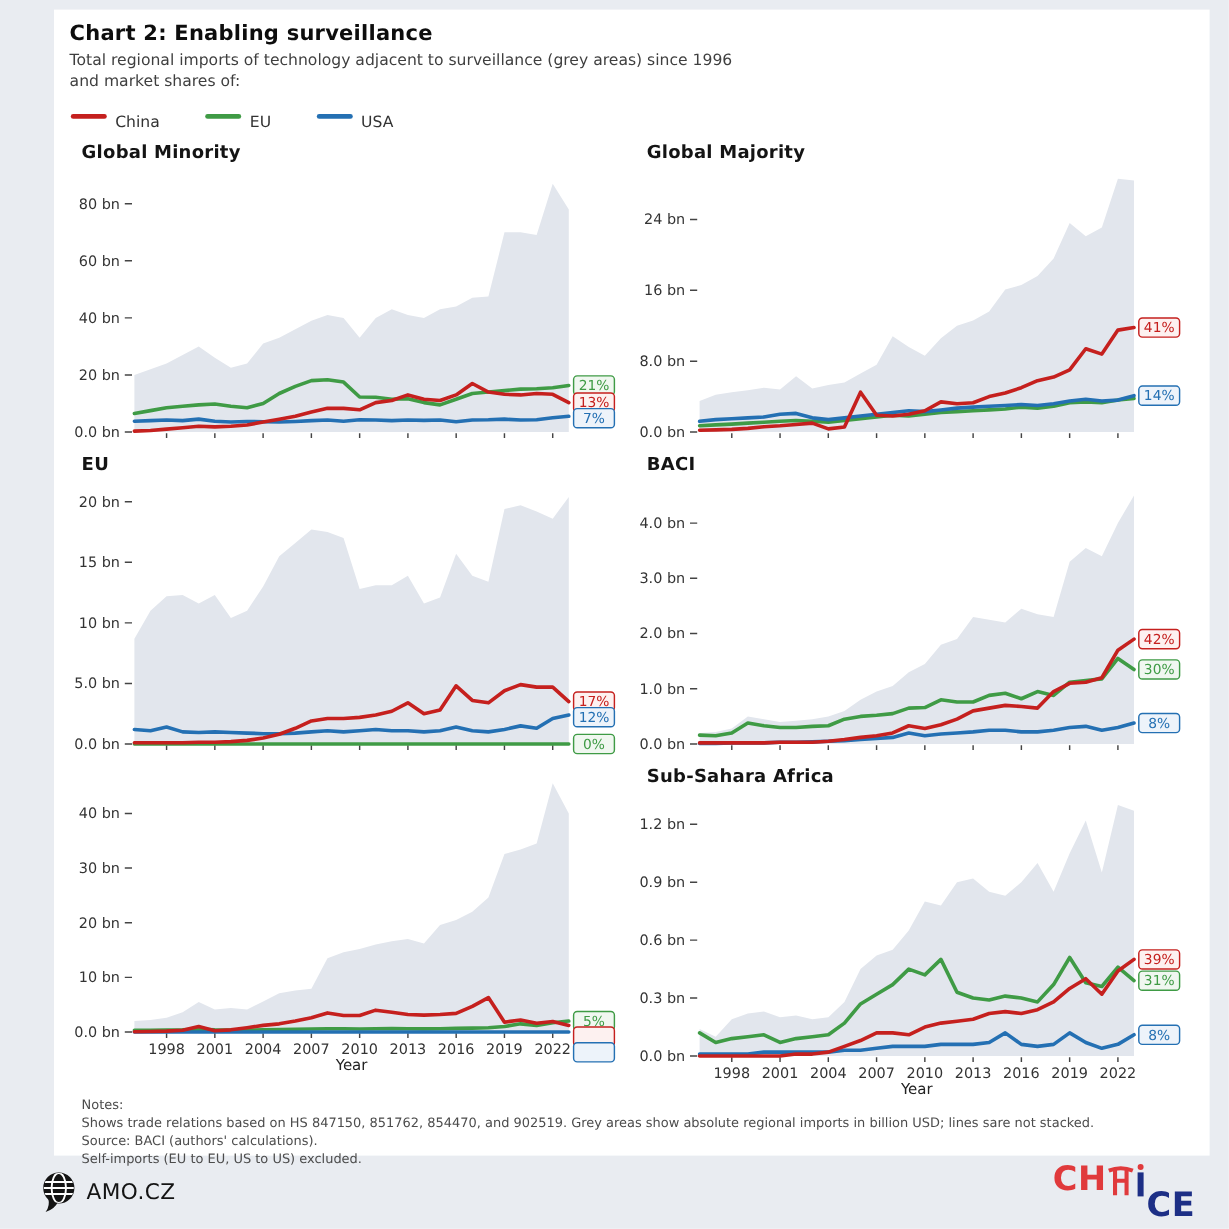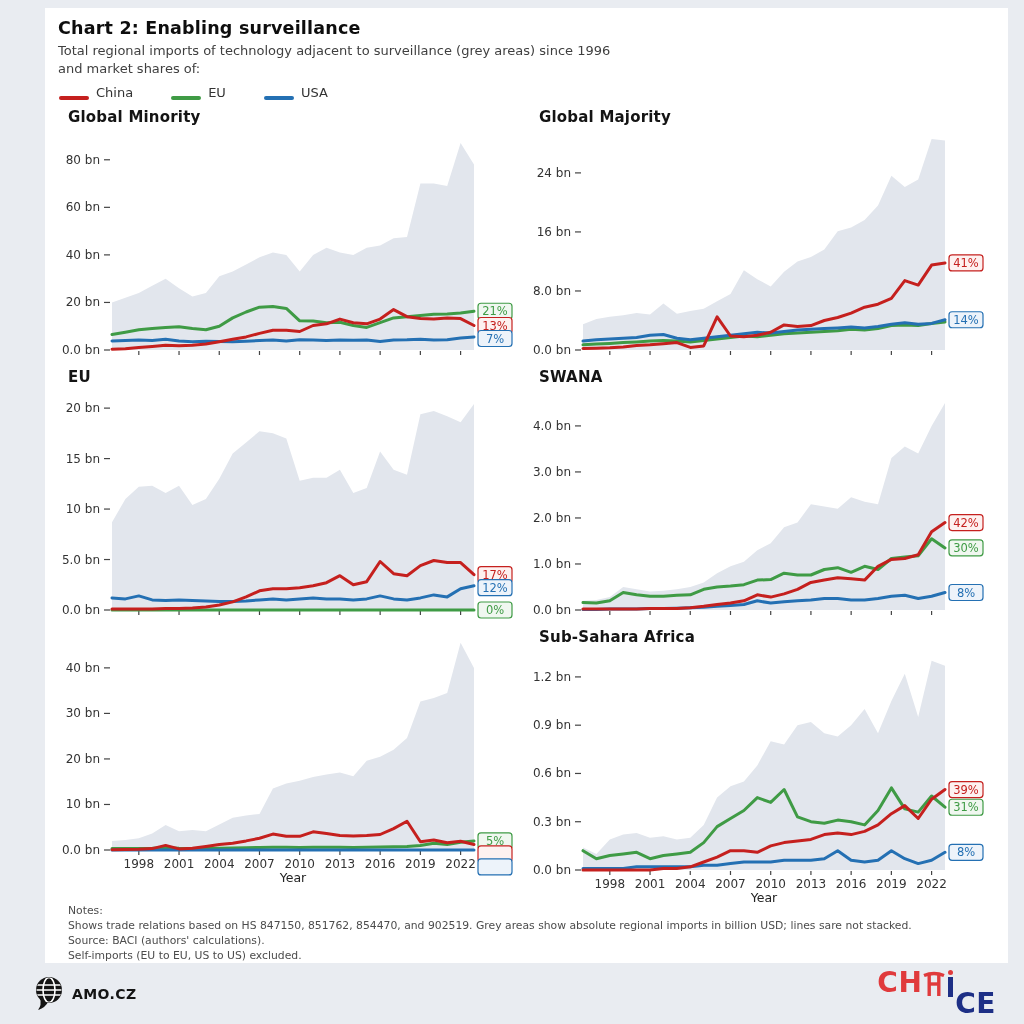--- a/index.html
+++ b/index.html
@@ -11,40 +11,40 @@
   }
   .card{
     position:absolute;left:45px;top:8px;width:963px;height:955px;
     background:#ffffff;
     padding:0;box-sizing:border-box;
   }
   .hdr{padding:10px 16px 0 13px;}
   .title{font-size:17.5px;font-weight:bold;color:#0d0d0d;letter-spacing:.2px;}
   .subtitle{font-size:13px;color:#3f3f3f;line-height:1.4;margin-top:4px;}
   .legend{display:flex;align-items:center;gap:38px;margin-top:7px;margin-left:1px;}
-  .legend-item{display:flex;align-items:flex-end;gap:7px;}
+  .legend-item{display:flex;align-items:flex-start;gap:7px;margin-top:10px;}
   .swatch{width:30px;height:4px;border-radius:2px;display:inline-block;}
   .legend-label{font-size:13px;color:#333;}
   .grid{
     display:grid;grid-template-columns:1fr 1fr;
     padding:6px 12px 0 15px;column-gap:6px;row-gap:2px;
   }
   .panel{position:relative;}
   .panel h3{
     margin:2px 0 0 8px;font-size:15px;font-weight:bold;color:#141414;letter-spacing:.2px;
   }
   .panel svg{display:block;overflow:hidden;}
   .notes{padding:2px 16px 0 23px;font-size:10.8px;color:#4c4c4c;line-height:1.38;}
   .footer{
     position:absolute;left:0;top:963px;width:1024px;height:61px;
     display:flex;align-items:center;justify-content:space-between;
     padding:0 28px 0 34px;box-sizing:border-box;
   }
   .amo{display:flex;align-items:center;gap:8px;}
-  .amo-label{font-size:14px;font-weight:bold;color:#141414;letter-spacing:.4px;}
+  .amo-label{font-size:18px;font-weight:normal;color:#141414;letter-spacing:.4px;}
   .choice{display:flex;align-items:flex-start;font-weight:800;font-size:28px;line-height:1;letter-spacing:.5px;text-align:center;}
   .choice .red{color:#e03a3c;}
   .choice .navy{color:#1d2f86;margin-top:21px;}
   .choice-gate{margin:0 1px;}
   .choice-i{position:relative;display:inline-block;width:9px;}
   .choice-i-dot{position:absolute;left:2px;top:1px;width:5px;height:5px;border-radius:50%;background:#e03a3c;}
   .choice-i-stem{position:absolute;left:2px;top:8px;width:4.5px;height:20px;background:#1d2f86;}
 </style>
 </head>
 <body>
@@ -165,21 +165,21 @@
           <polyline points="52.0,223.0 65.4,223.0 78.8,223.0 92.2,223.0 105.6,222.5 119.0,222.5 132.4,222.0 145.9,221.0 159.3,219.0 172.7,215.9 186.1,210.9 199.5,204.8 212.9,202.8 226.3,202.8 239.7,201.8 253.1,199.8 266.5,196.7 279.9,189.7 293.3,198.8 306.7,195.7 320.1,175.5 333.6,187.7 347.0,189.7 360.4,179.6 373.8,174.5 387.2,176.6 400.6,176.6 414.0,188.7" fill="none" stroke="#c5201e" stroke-width="3" stroke-linejoin="round" stroke-linecap="round"></polyline>
           <rect x="418" y="180.66981132075472" width="34" height="16" rx="3" fill="#fdf1f0" stroke="#c5201e" stroke-width="1.2"></rect>
           <text x="435" y="192.66981132075472" text-anchor="middle" font-size="11.5" fill="#c5201e">17%</text>
           <rect x="418" y="193.66981132075472" width="34" height="16" rx="3" fill="#edf3fa" stroke="#2470b3" stroke-width="1.2"></rect>
           <text x="435" y="205.66981132075472" text-anchor="middle" font-size="11.5" fill="#2470b3">12%</text>
           <rect x="418" y="216" width="34" height="16" rx="3" fill="#f0f7f0" stroke="#3f9b45" stroke-width="1.2"></rect>
           <text x="435" y="228" text-anchor="middle" font-size="11.5" fill="#3f9b45">0%</text>
         </svg>
     </div>
     <div class="panel">
-      <h3>SWANA</h3>
+      <h3>BACI</h3>
       <svg viewBox="0 0 462 238" width="462" height="238">
           <polygon points="52,224 52.0,214.8 65.4,213.9 78.8,211.1 92.2,201.0 105.6,203.3 119.0,205.6 132.4,204.7 145.9,203.3 159.3,201.0 172.7,196.4 186.1,187.2 199.5,180.3 212.9,175.7 226.3,164.2 239.7,157.3 253.1,141.2 266.5,136.6 279.9,118.2 293.3,120.5 306.7,122.8 320.1,111.2 333.6,115.8 347.0,118.2 360.4,72.1 373.8,60.6 387.2,67.5 400.6,39.9 414.0,16.9 414.0,224" fill="#e2e6ed"></polygon>
           <line x1="44" y1="224" x2="50" y2="224" stroke="#444" stroke-width="1.2"></line>
           <text x="40" y="228" text-anchor="end" font-size="12" fill="#333">0.0 bn</text>
           <line x1="44" y1="177.9784946236559" x2="50" y2="177.9784946236559" stroke="#444" stroke-width="1.2"></line>
           <text x="40" y="181.9784946236559" text-anchor="end" font-size="12" fill="#333">1.0 bn</text>
           <line x1="44" y1="131.95698924731184" x2="50" y2="131.95698924731184" stroke="#444" stroke-width="1.2"></line>
           <text x="40" y="135.95698924731184" text-anchor="end" font-size="12" fill="#333">2.0 bn</text>
           <line x1="44" y1="85.93548387096774" x2="50" y2="85.93548387096774" stroke="#444" stroke-width="1.2"></line>
           <text x="40" y="89.93548387096774" text-anchor="end" font-size="12" fill="#333">3.0 bn</text>

